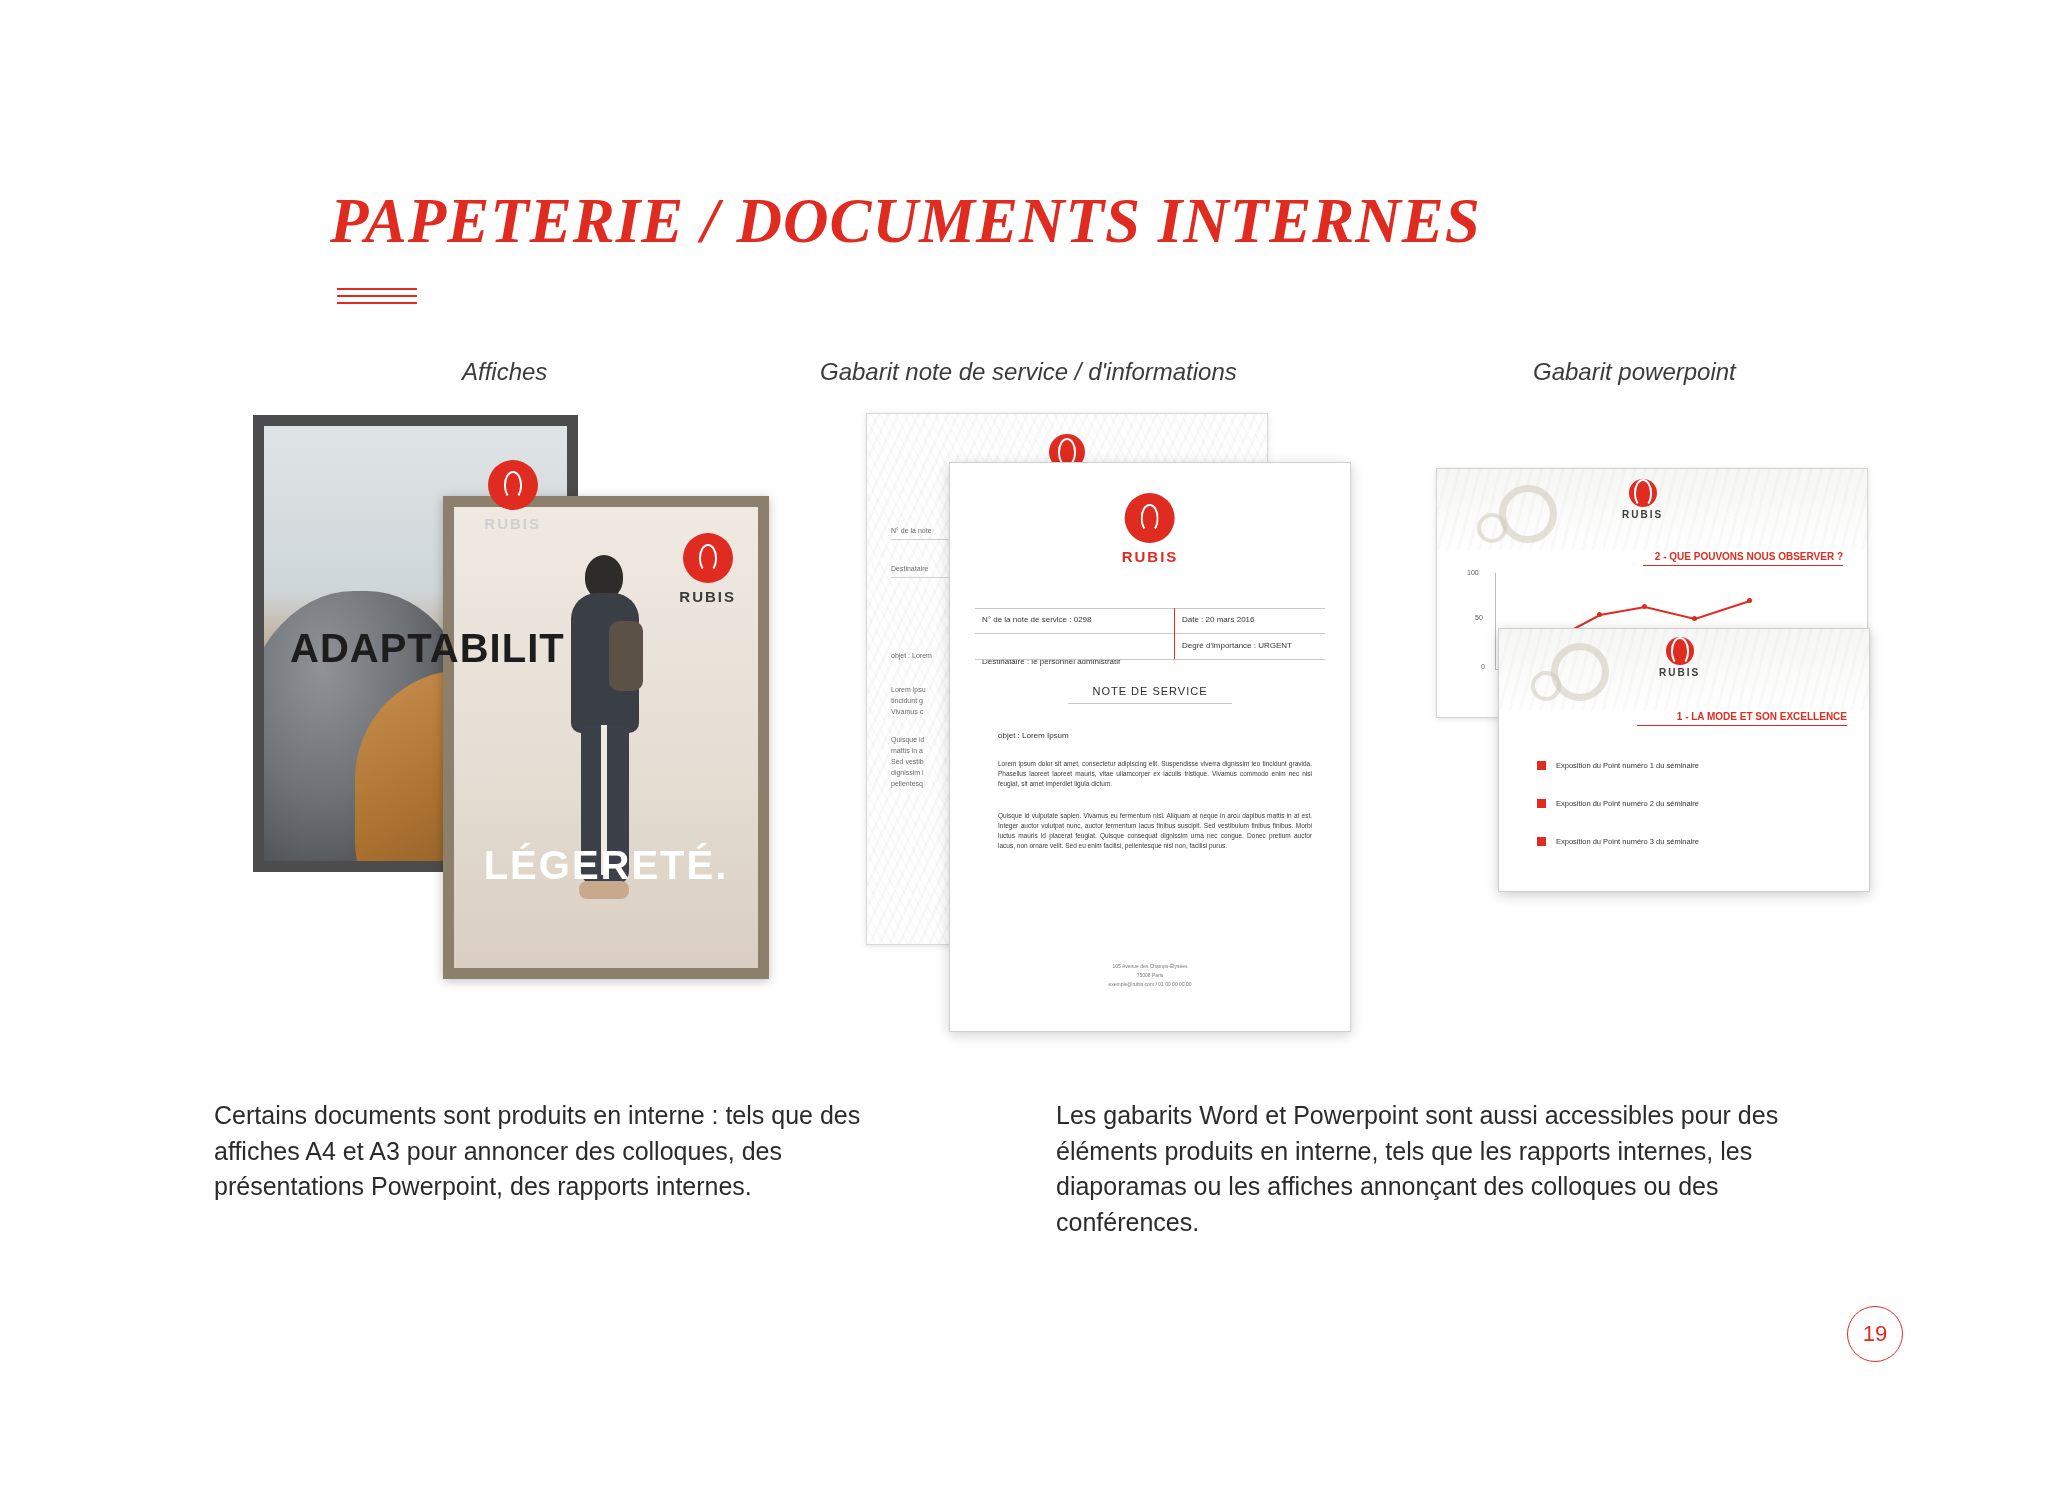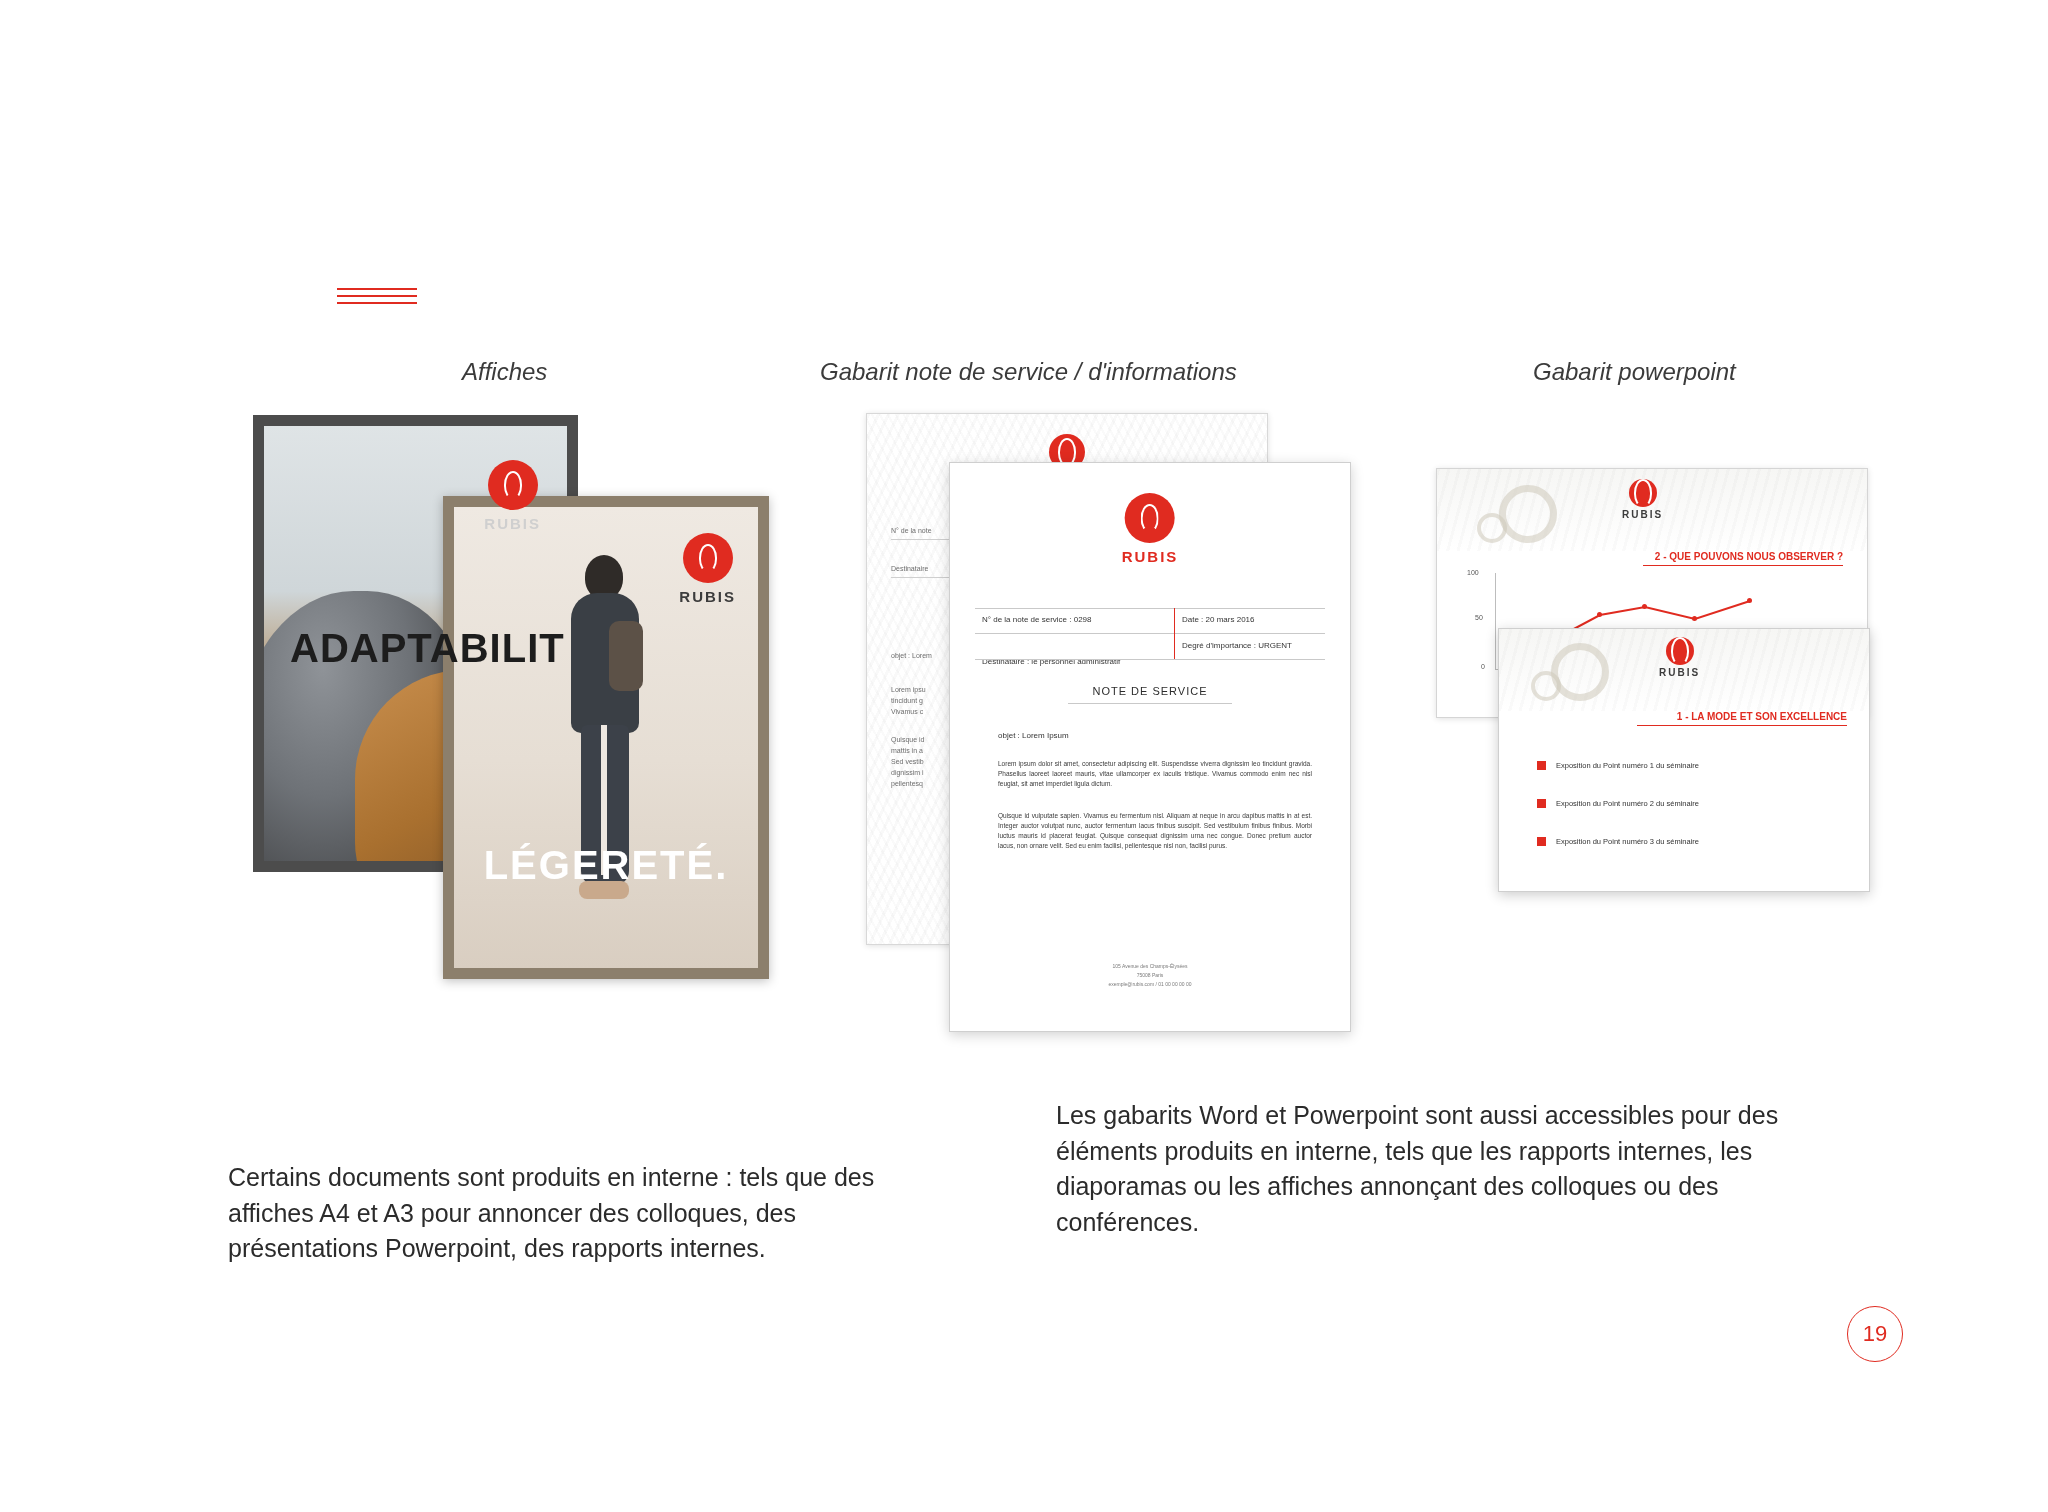--- a/index.html
+++ b/index.html
@@ -288,21 +288,21 @@
   .chart-dot { position:absolute; width:5px; height:5px; border-radius:50%; background:#e02b20; }
 
   
   .body-col {
     position: absolute;
     font-family: "Liberation Sans", sans-serif;
     font-size: 25px;
     line-height: 1.42;
     color: #2b2b2b;
   }
-  #body-left  { left: 214px; top: 1160px; width: 720px; margin-left: 14px; }
+  #body-left  { left: 214px; top: 1098px; width: 720px; }
   #body-right { left: 1056px; top: 1098px; width: 800px; }
   .body-col p { margin: 0 0 28px 0; }
   .body-col p:last-child { margin-bottom: 0; }
 
   
   .pagenum {
     position: absolute;
     right: 145px; bottom: 150px;
     width: 54px; height: 54px;
     border: 1.6px solid #e02b20;
@@ -312,20 +312,21 @@
     display: flex;
     align-items: center;
     justify-content: center;
   }
 </style>
 </head>
 <body>
 
 <div class="page">
 
+  <div class="title">PAPETERIE / DOCUMENTS INTERNES</div>
   <div class="title-rule">
     <div></div>
       <div></div>
       <div></div>
   </div>
 
   <div class="caption" id="cap-affiches">Affiches</div>
   <div class="caption" id="cap-note">Gabarit note de service / d'informations</div>
   <div class="caption" id="cap-ppt">Gabarit powerpoint</div>
 

